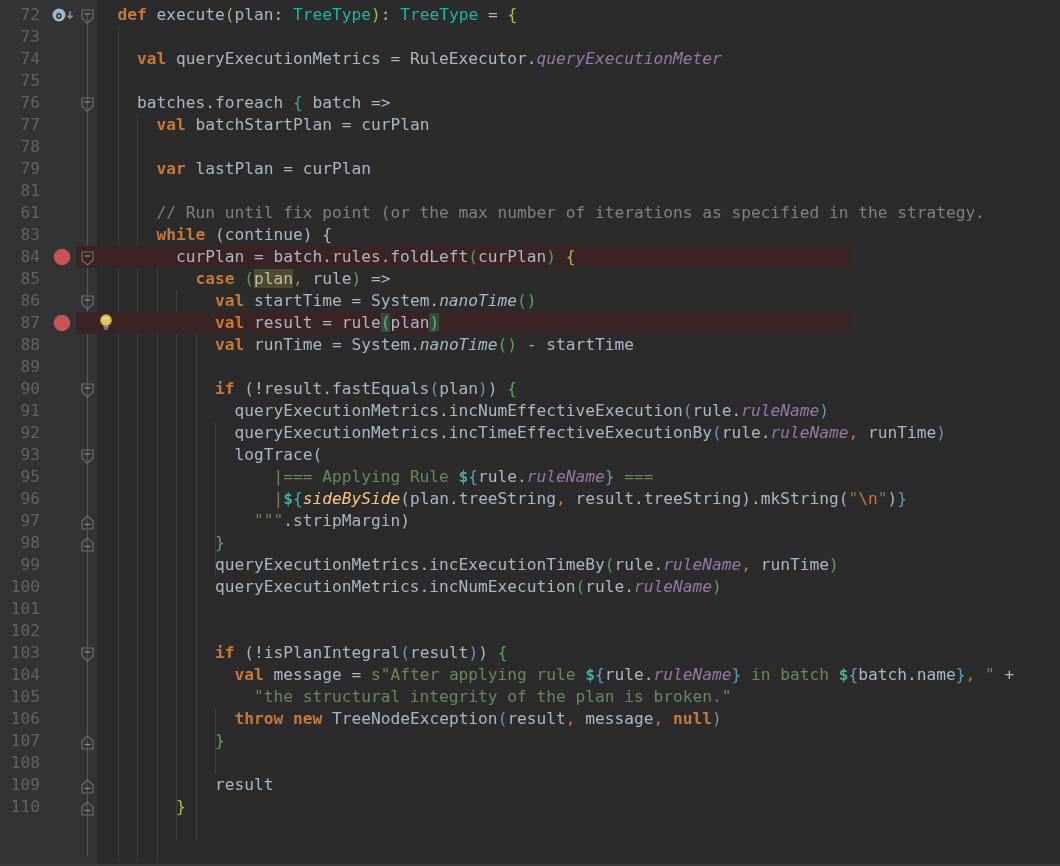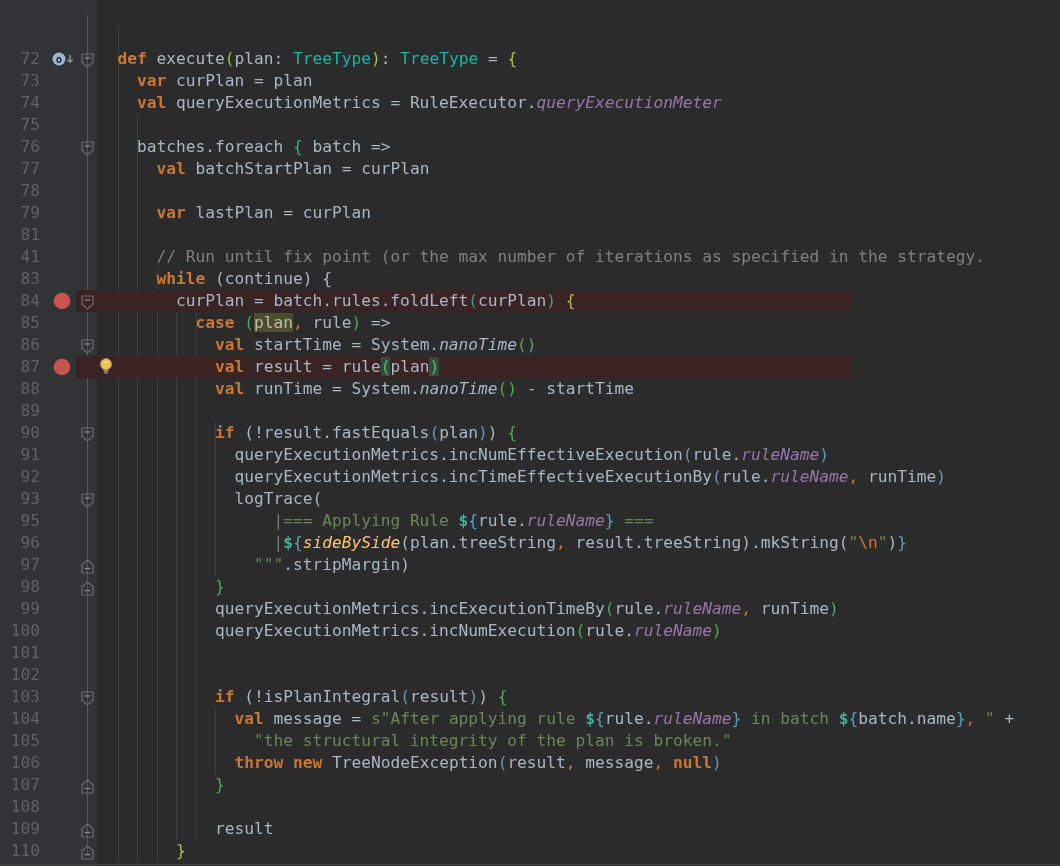--- a/index.html
+++ b/index.html
@@ -4,21 +4,21 @@
 <style>
   html,body{margin:0;padding:0;background:#2b2b2b;}
   #stage{
     position:relative;width:1060px;height:866px;overflow:hidden;
     background:#2b2b2b;
     font-family:"DejaVu Sans Mono",monospace;
     font-size:16.2px;line-height:22px;
   }
   #gutter-bg{position:absolute;left:0;top:0;width:97px;height:866px;background:#313335;z-index:0;}
   #bottom-edge{position:absolute;left:0;top:864px;width:1060px;height:1px;background:#404345;z-index:5;}
-  #lines{position:absolute;left:0;top:4px;width:852px;z-index:3;margin-top:44px;}
+  #lines{position:absolute;left:0;top:4px;width:852px;z-index:3;}
   .row{position:relative;height:22px;}
   .row .hl{position:absolute;left:76px;right:0;top:0;bottom:0;z-index:0;}
   .code{position:absolute;left:98px;top:0;white-space:pre;z-index:3;}
   .lnum{position:absolute;left:0;top:0;width:40px;text-align:right;color:#606366;z-index:3;}
   .guide{position:absolute;width:1px;background:#3e4143;z-index:2;}
   #foldline{position:absolute;left:87px;width:1px;background:#54575a;z-index:2;}
   .gicon{position:absolute;z-index:4;}
   
   .tk-pln{color:#a9b7c6;}
   .tk-kw{color:#cc7832;font-weight:bold;}
@@ -64,21 +64,20 @@
             <path d="M19 4 v7 M16.4 8.6 L19 11.2 L21.6 8.6" fill="none" stroke="#8c9295" stroke-width="1.6"></path>
           </svg></span>
         <span class="gicon" style="left: 81px; top: 4px;"><svg width="13" height="15" viewBox="0 0 13 15">
             <path d="M1 1 H12 V9.2 L6.5 14 L1 9.2 Z" fill="none" stroke="#6d7072" stroke-width="1.2"></path>
             <line x1="3.6" y1="5" x2="9.4" y2="5" stroke="#8b9092" stroke-width="1.2"></line>
           </svg></span>
         <span class="code"><span class="tk-pln">  </span><span class="tk-kw">def</span><span class="tk-pln"> execute</span><span class="tk-p1">(</span><span class="tk-pln">plan</span><span class="tk-pln">: </span><span class="tk-typ">TreeType</span><span class="tk-p1">)</span><span class="tk-pln">: </span><span class="tk-typ">TreeType</span><span class="tk-pln"> = </span><span class="tk-p1">{</span></span>
       </div>
       <div class="row">
         <span class="lnum">73</span>
-        <span class="code"><span class="tk-pln">    </span><span class="tk-kw">var</span><span class="tk-pln"> curPlan = plan</span></span>
       </div>
       <div class="row">
         <span class="lnum">74</span>
         <span class="code"><span class="tk-pln">    </span><span class="tk-kw">val</span><span class="tk-pln"> queryExecutionMetrics = RuleExecutor.</span><span class="tk-fld">queryExecutionMeter</span></span>
       </div>
       <div class="row">
         <span class="lnum">75</span>
         <span class="code"></span>
       </div>
       <div class="row">
@@ -98,21 +97,21 @@
       </div>
       <div class="row">
         <span class="lnum">79</span>
         <span class="code"><span class="tk-pln">      </span><span class="tk-kw">var</span><span class="tk-pln"> lastPlan = curPlan</span></span>
       </div>
       <div class="row">
         <span class="lnum">81</span>
         <span class="code"></span>
       </div>
       <div class="row">
-        <span class="lnum">41</span>
+        <span class="lnum">61</span>
         <span class="code"><span class="tk-pln">      </span><span class="tk-cmt">// Run until fix point (or the max number of iterations as specified in the strategy.</span></span>
       </div>
       <div class="row">
         <span class="lnum">83</span>
         <span class="code"><span class="tk-pln">      </span><span class="tk-kw">while</span><span class="tk-pln"> (continue) {</span></span>
       </div>
       <div class="row">
         <div class="hl" style="background: rgb(58, 35, 35);"></div>
         <span class="lnum">84</span>
         <span class="gicon" style="left: 53px; top: 2px;"><svg width="18" height="18" viewBox="0 0 18 18">

